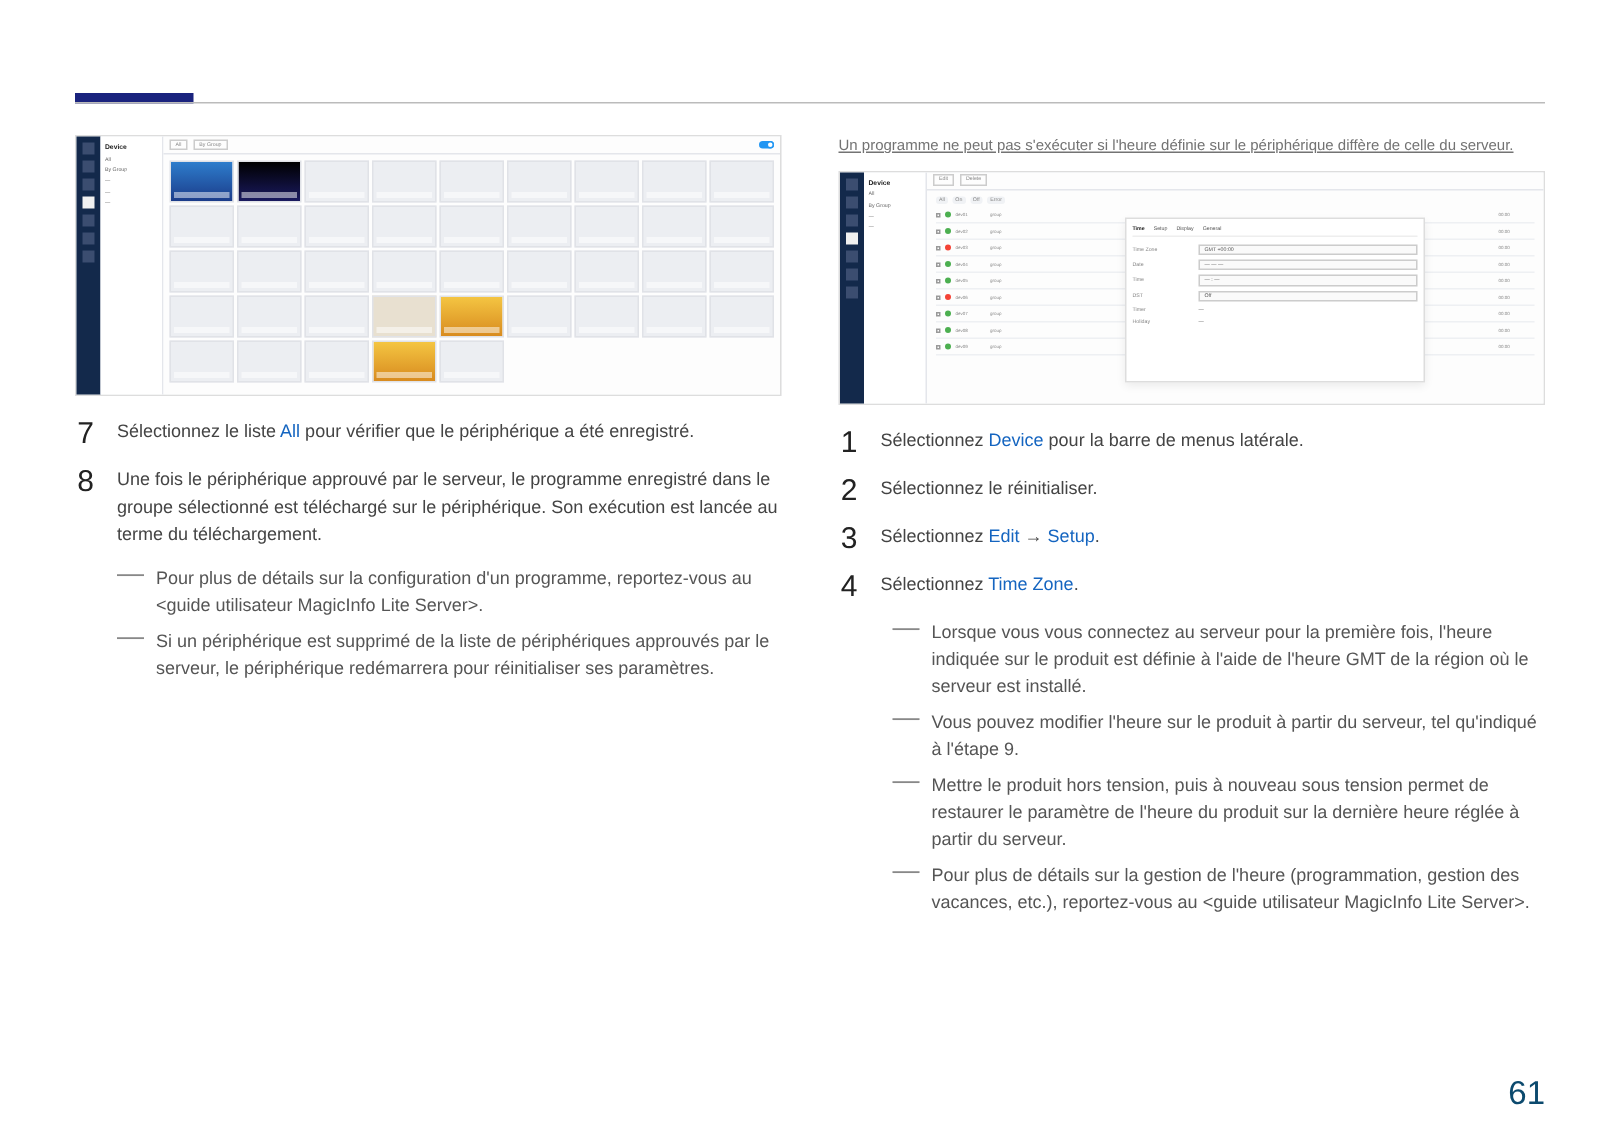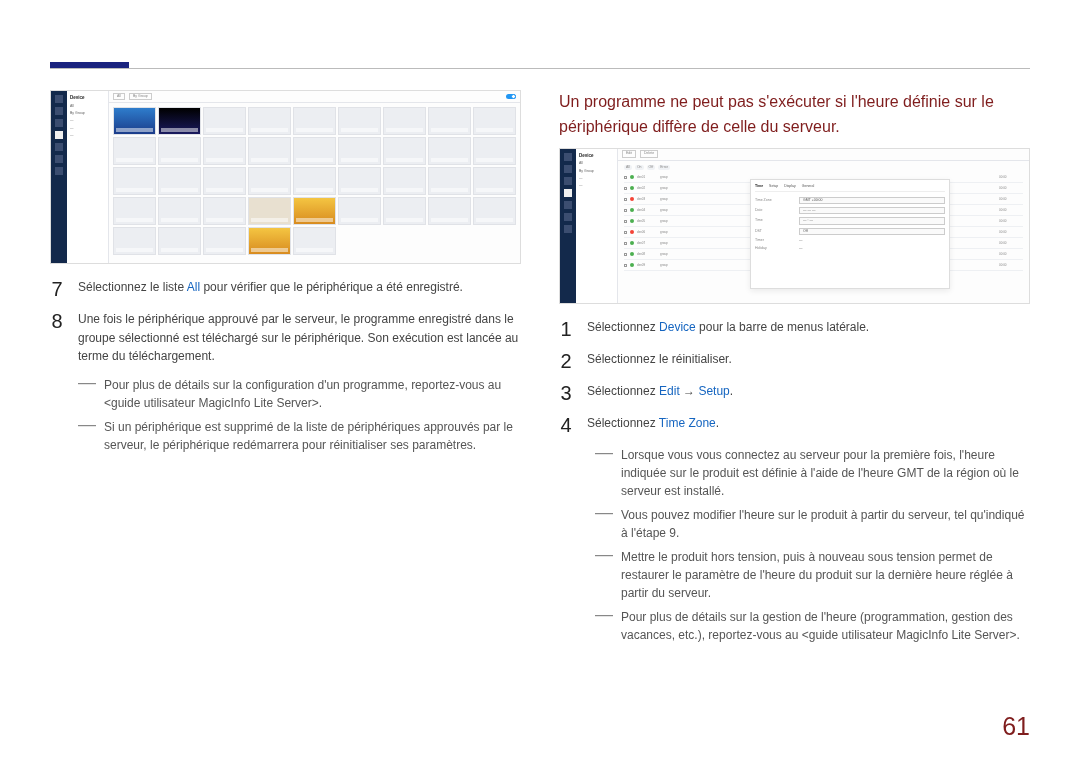--- a/index.html
+++ b/index.html
@@ -195,28 +195,28 @@
     line-height: 0.7;
   }
   .right-col .notes { margin-left: 36px; }
 
   h2.section-title {
     font-size: 24px;
     font-weight: 400;
     color: #222;
     margin-bottom: 10px;
   }
-  .intro { color: #7f1d1d; font-size: 16px; line-height: 1.55; margin-bottom: 6px; }
+  .intro { color: #737373; font-size: 10px; line-height: 1.55; margin-bottom: 6px; text-decoration: underline; }
 
   .page-num {
     position: absolute;
     bottom: 18px;
     right: 50px;
-    font-size: 25px;
-    color: #7f1d1d;
+    font-size: 22px;
+    color: #0c4a6e;
     font-weight: 300;
   }
 </style>
 </head>
 <body>
 
 <div class="top-accent"></div>
 <div class="top-rule"></div>
 
 <div class="columns">

